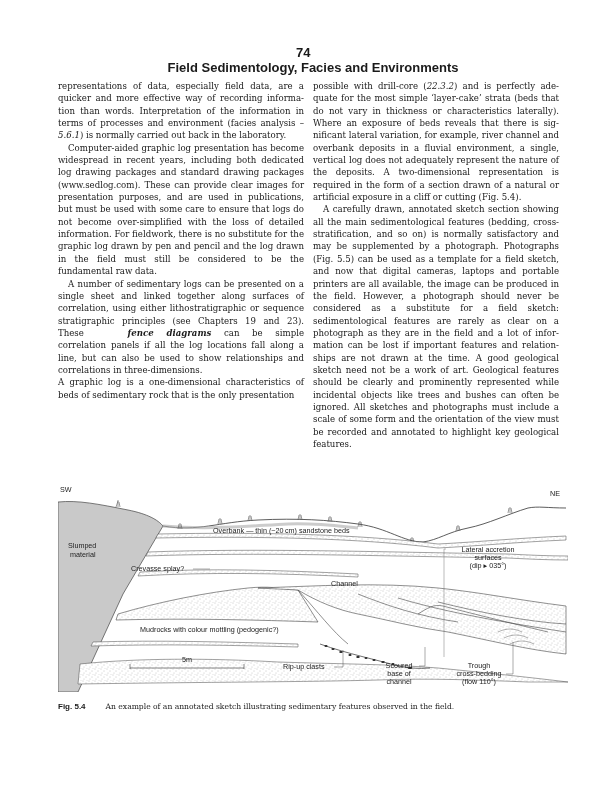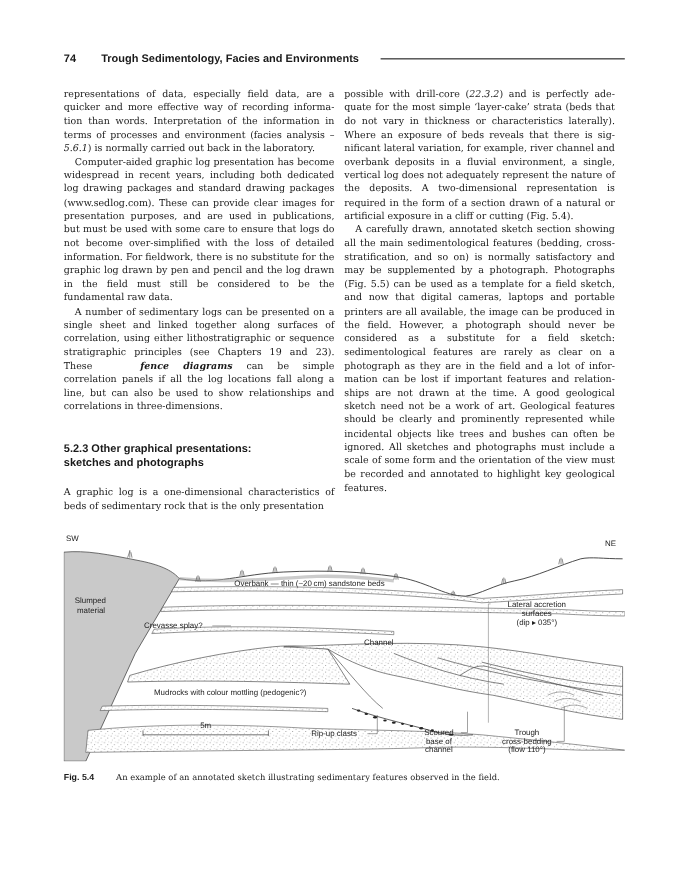--- a/index.html
+++ b/index.html
@@ -1,17 +1,17 @@
 <!DOCTYPE html>
 <html><head>
 <meta charset="utf-8">
 <style>
   html, body { margin: 0; padding: 0; background: #ffffff; }
   body { width: 615px; height: 800px; position: relative; overflow: hidden; font-family: "DejaVu Serif", serif; color: #1a1a1a; }
-  .header { position: absolute; left: 58px; top: 45px; width: 510px; height: 16px; display: flex; align-items: center; font-family: "Liberation Sans", sans-serif; font-weight: bold; font-size: 10px; color: #1a1a1a; }
+  .header { position: absolute; left: 58px; top: 45px; width: 510px; height: 16px; display: flex; align-items: center; font-family: "Liberation Sans", sans-serif; font-weight: bold; font-size: 13px; color: #1a1a1a; flex-direction: column; }
   .header .pnum { width: 34px; }
   .header .htitle { white-space: nowrap; }
   .header .rule { flex: 1; height: 1px; background: #1a1a1a; margin-left: 20px; }
   .col { position: absolute; top: 80px; width: 246px; font-size: 8.6px; line-height: 12.35px; text-align: justify; hyphens: manual; }
   .col.left { left: 58px; }
   .col.right { left: 313px; }
   .col p { margin: 0; }
   .col p.indent { text-indent: 10px; }
   .col em.ital { font-style: italic; }
   .col .boldital { font-style: italic; font-weight: bold; margin-left: 31px; }
@@ -20,32 +20,28 @@
   .figure svg { width: 100%; height: 100%; }
   .fig-label { font-family: "Liberation Sans", sans-serif; font-size: 7.2px; fill: #222; }
   .caption { position: absolute; left: 58px; top: 702px; width: 510px; font-size: 7.6px; line-height: 10px; }
   .caption .fignum { font-family: "Liberation Sans", sans-serif; font-weight: bold; font-size: 8px; margin-right: 20px; }
 </style>
 </head>
 <body>
 
 <div class="header">
   <span class="pnum">74</span>
-  <span class="htitle">Trough Sedimentology, Facies and Environments</span>
+  <span class="htitle">Field Sedimentology, Facies and Environments</span>
   <span class="rule"></span>
 </div>
 
 <div class="col left">
   <p><span>representations of data, especially field data, are a quicker and more effective way of recording informa­tion than words. Interpretation of the information in terms of processes and environment (facies analysis – </span><em class="ital">5.6.1</em><span>) is normally carried out back in the laboratory.</span></p>
   <p class="indent">Computer-aided graphic log presentation has become widespread in recent years, including both dedicated log drawing packages and standard draw­ing packages (www.sedlog.com). These can provide clear images for presentation purposes, and are used in publications, but must be used with some care to ensure that logs do not become over-simplified with the loss of detailed information. For fieldwork, there is no substitute for the graphic log drawn by pen and pencil and the log drawn in the field must still be considered to be the fundamental raw data.</p>
   <p class="indent"><span>A number of sedimentary logs can be presented on a single sheet and linked together along surfaces of correlation, using either lithostratigraphic or sequence stratigraphic principles (see Chapters 19 and 23). These </span><span class="boldital">fence diagrams</span><span> can be simple correlation panels if all the log locations fall along a line, but can also be used to show relationships and correlations in three-dimensions.</span></p>
-  <div class="section-head">
-    <div>5.2.3 Other graphical presentations:</div>
-    <div>sketches and photographs</div>
-  </div>
   <p>A graphic log is a one-dimensional characteristics of beds of sedimentary rock that is the only presentation</p>
 </div>
 
 <div class="col right">
   <p><span>possible with drill-core (</span><em class="ital">22.3.2</em><span>) and is perfectly ade­quate for the most simple ‘layer-cake’ strata (beds that do not vary in thickness or characteristics laterally). Where an exposure of beds reveals that there is sig­nificant lateral variation, for example, river channel and overbank deposits in a fluvial environment, a single, vertical log does not adequately represent the nature of the deposits. A two-dimensional representa­tion is required in the form of a section drawn of a natural or artificial exposure in a cliff or cutting (Fig. 5.4).</span></p>
   <p class="indent">A carefully drawn, annotated sketch section show­ing all the main sedimentological features (bedding, cross-stratification, and so on) is normally satisfactory and may be supplemented by a photograph. Photo­graphs (Fig. 5.5) can be used as a template for a field sketch, and now that digital cameras, laptops and portable printers are all available, the image can be produced in the field. However, a photograph should never be considered as a substitute for a field sketch: sedimentological features are rarely as clear on a photograph as they are in the field and a lot of infor­mation can be lost if important features and relation­ships are not drawn at the time. A good geological sketch need not be a work of art. Geological features should be clearly and prominently represented while incidental objects like trees and bushes can often be ignored. All sketches and photographs must include a scale of some form and the orientation of the view must be recorded and annotated to highlight key geological features.</p>
 </div>
 
 <div class="figure">
   <svg viewBox="0 0 510 210" xmlns="http://www.w3.org/2000/svg">

